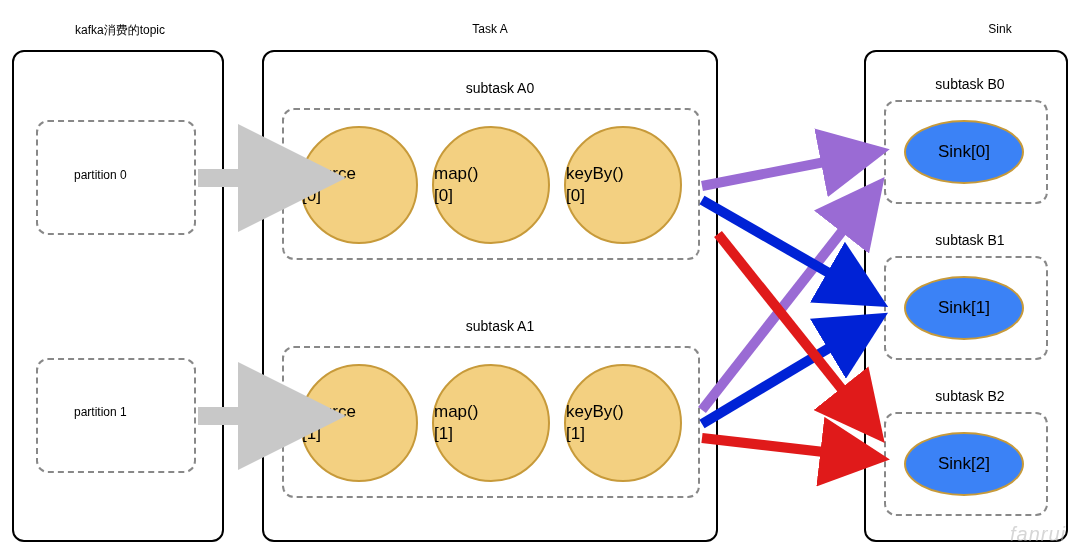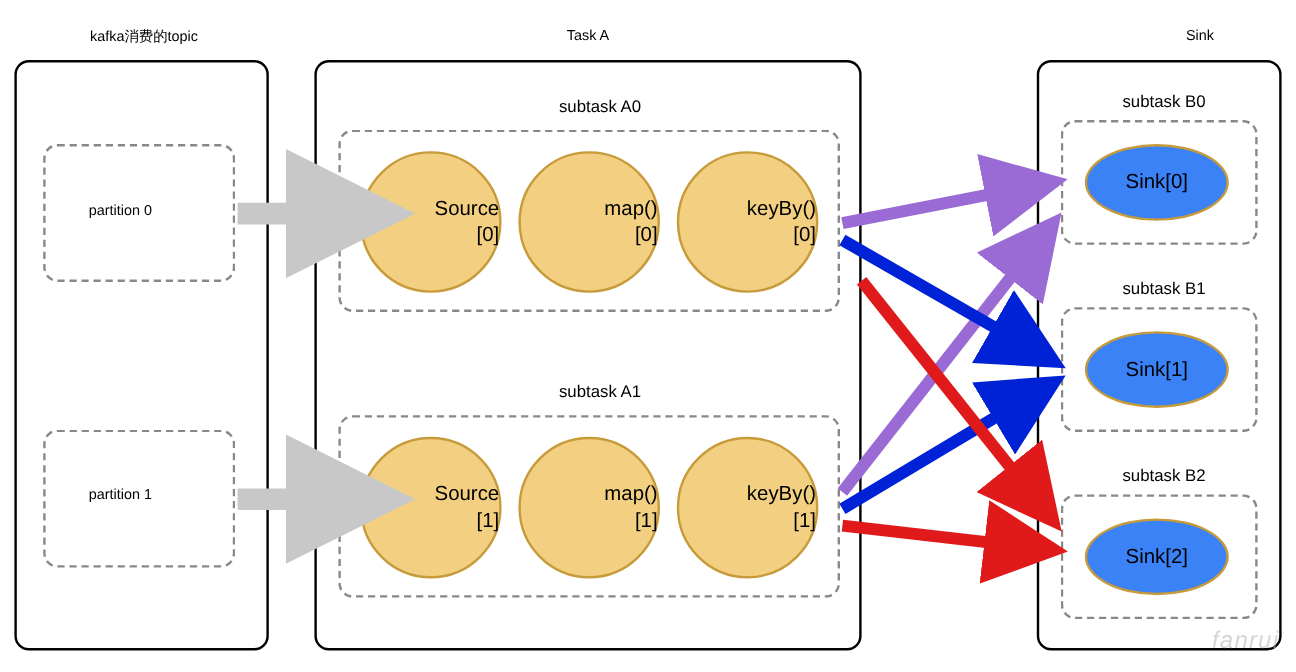--- a/index.html
+++ b/index.html
@@ -37,21 +37,21 @@
   }
   .op-circle {
     position: absolute;
     width: 118px;
     height: 118px;
     border-radius: 50%;
     background: #f3d081;
     border: 2px solid #c79a3a;
     display: flex;
     flex-direction: column;
-    align-items: flex-end;
+    align-items: flex-start;
     justify-content: center;
     font-size: 17px;
     line-height: 1.3;
     text-align: center;
   }
   .sink-ellipse {
     position: absolute;
     width: 120px;
     height: 64px;
     border-radius: 50%;

